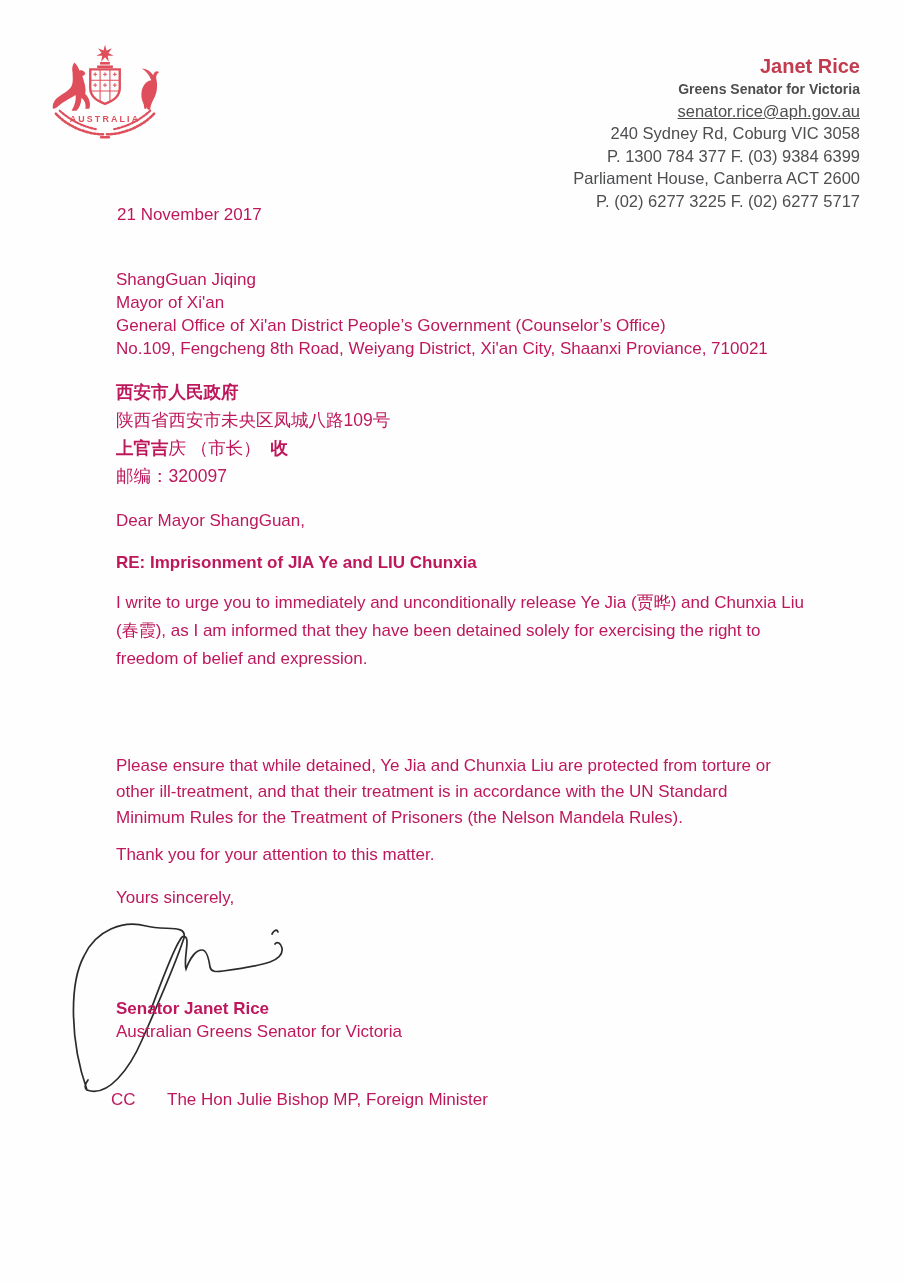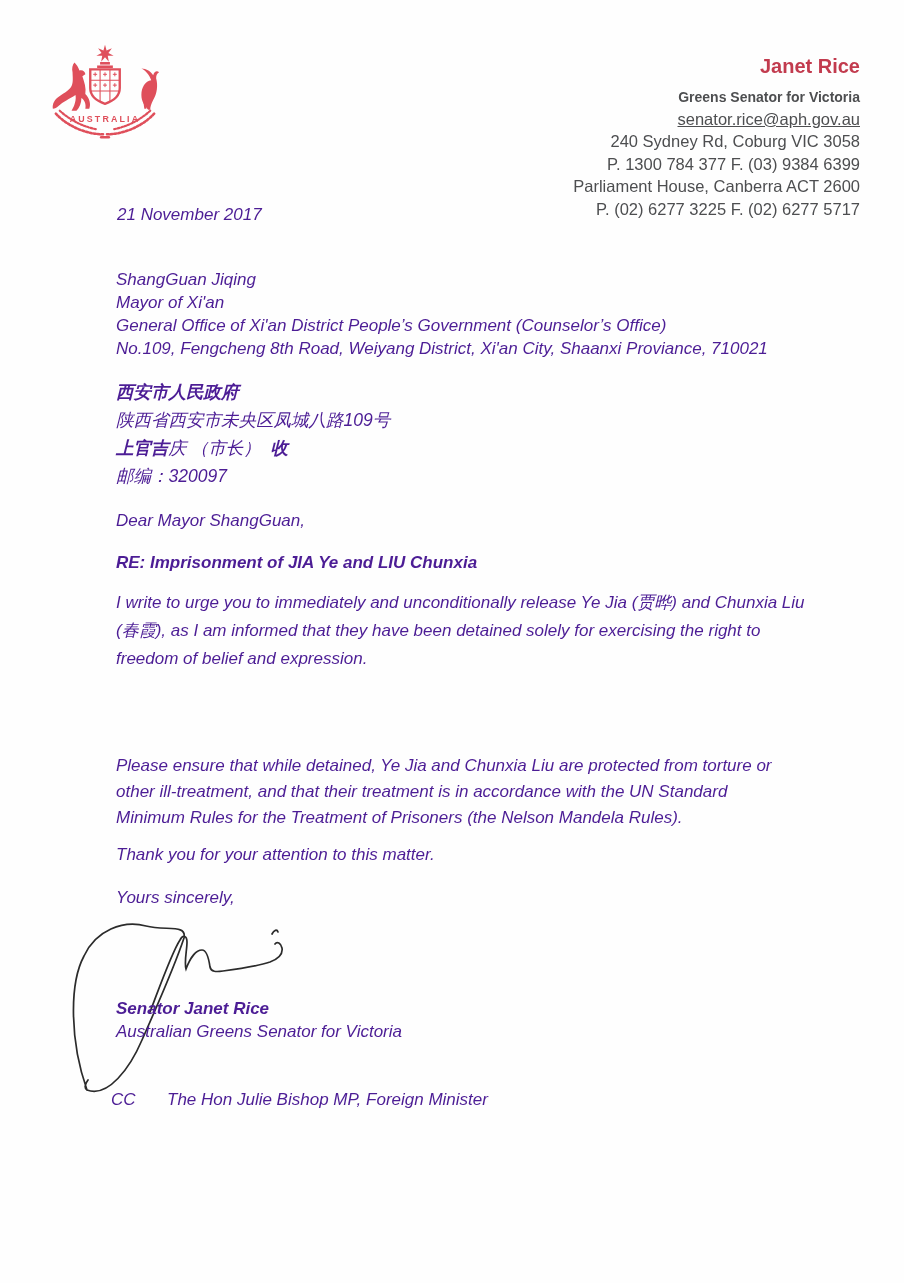--- a/index.html
+++ b/index.html
@@ -8,26 +8,26 @@
     width:904px;height:1283px;
     margin:0 auto;
     background:#fefefe;
     font-family:"Liberation Sans",sans-serif;
     color:#232323;
     overflow:hidden;
   }
   .abs{position:absolute;white-space:nowrap;}
   
   .letterhead{right:44px;top:54px;text-align:right;color:#4d4e50;}
-  .lh-name{font-size:20px;font-weight:bold;color:#c23b4e;line-height:24px;margin-bottom:8px;}
+  .lh-name{font-size:20px;font-weight:bold;color:#c23b4e;line-height:24px;margin-bottom:0;}
   .lh-title{font-size:14px;font-weight:bold;line-height:22px;}
   .lh-line{font-size:16.5px;line-height:22.4px;}
   .lh-email{text-decoration:underline;}
   
-  .t{font-size:17px;line-height:23px;color:#4c1d95;font-style:italic;}
+  .t{font-size:17px;line-height:23px;color:#be185d;}
   .b{font-weight:bold;}
   .cn{font-size:17.5px;line-height:28px;}
   .para1 div{line-height:28px;}
   .para2 div{line-height:24px;}
   .para3 div{line-height:26px;}
   .cc-row{display:flex;}
   .cc-label{width:56px;}
   svg text{font-family:"Liberation Sans",sans-serif;}
 </style>
 </head>

